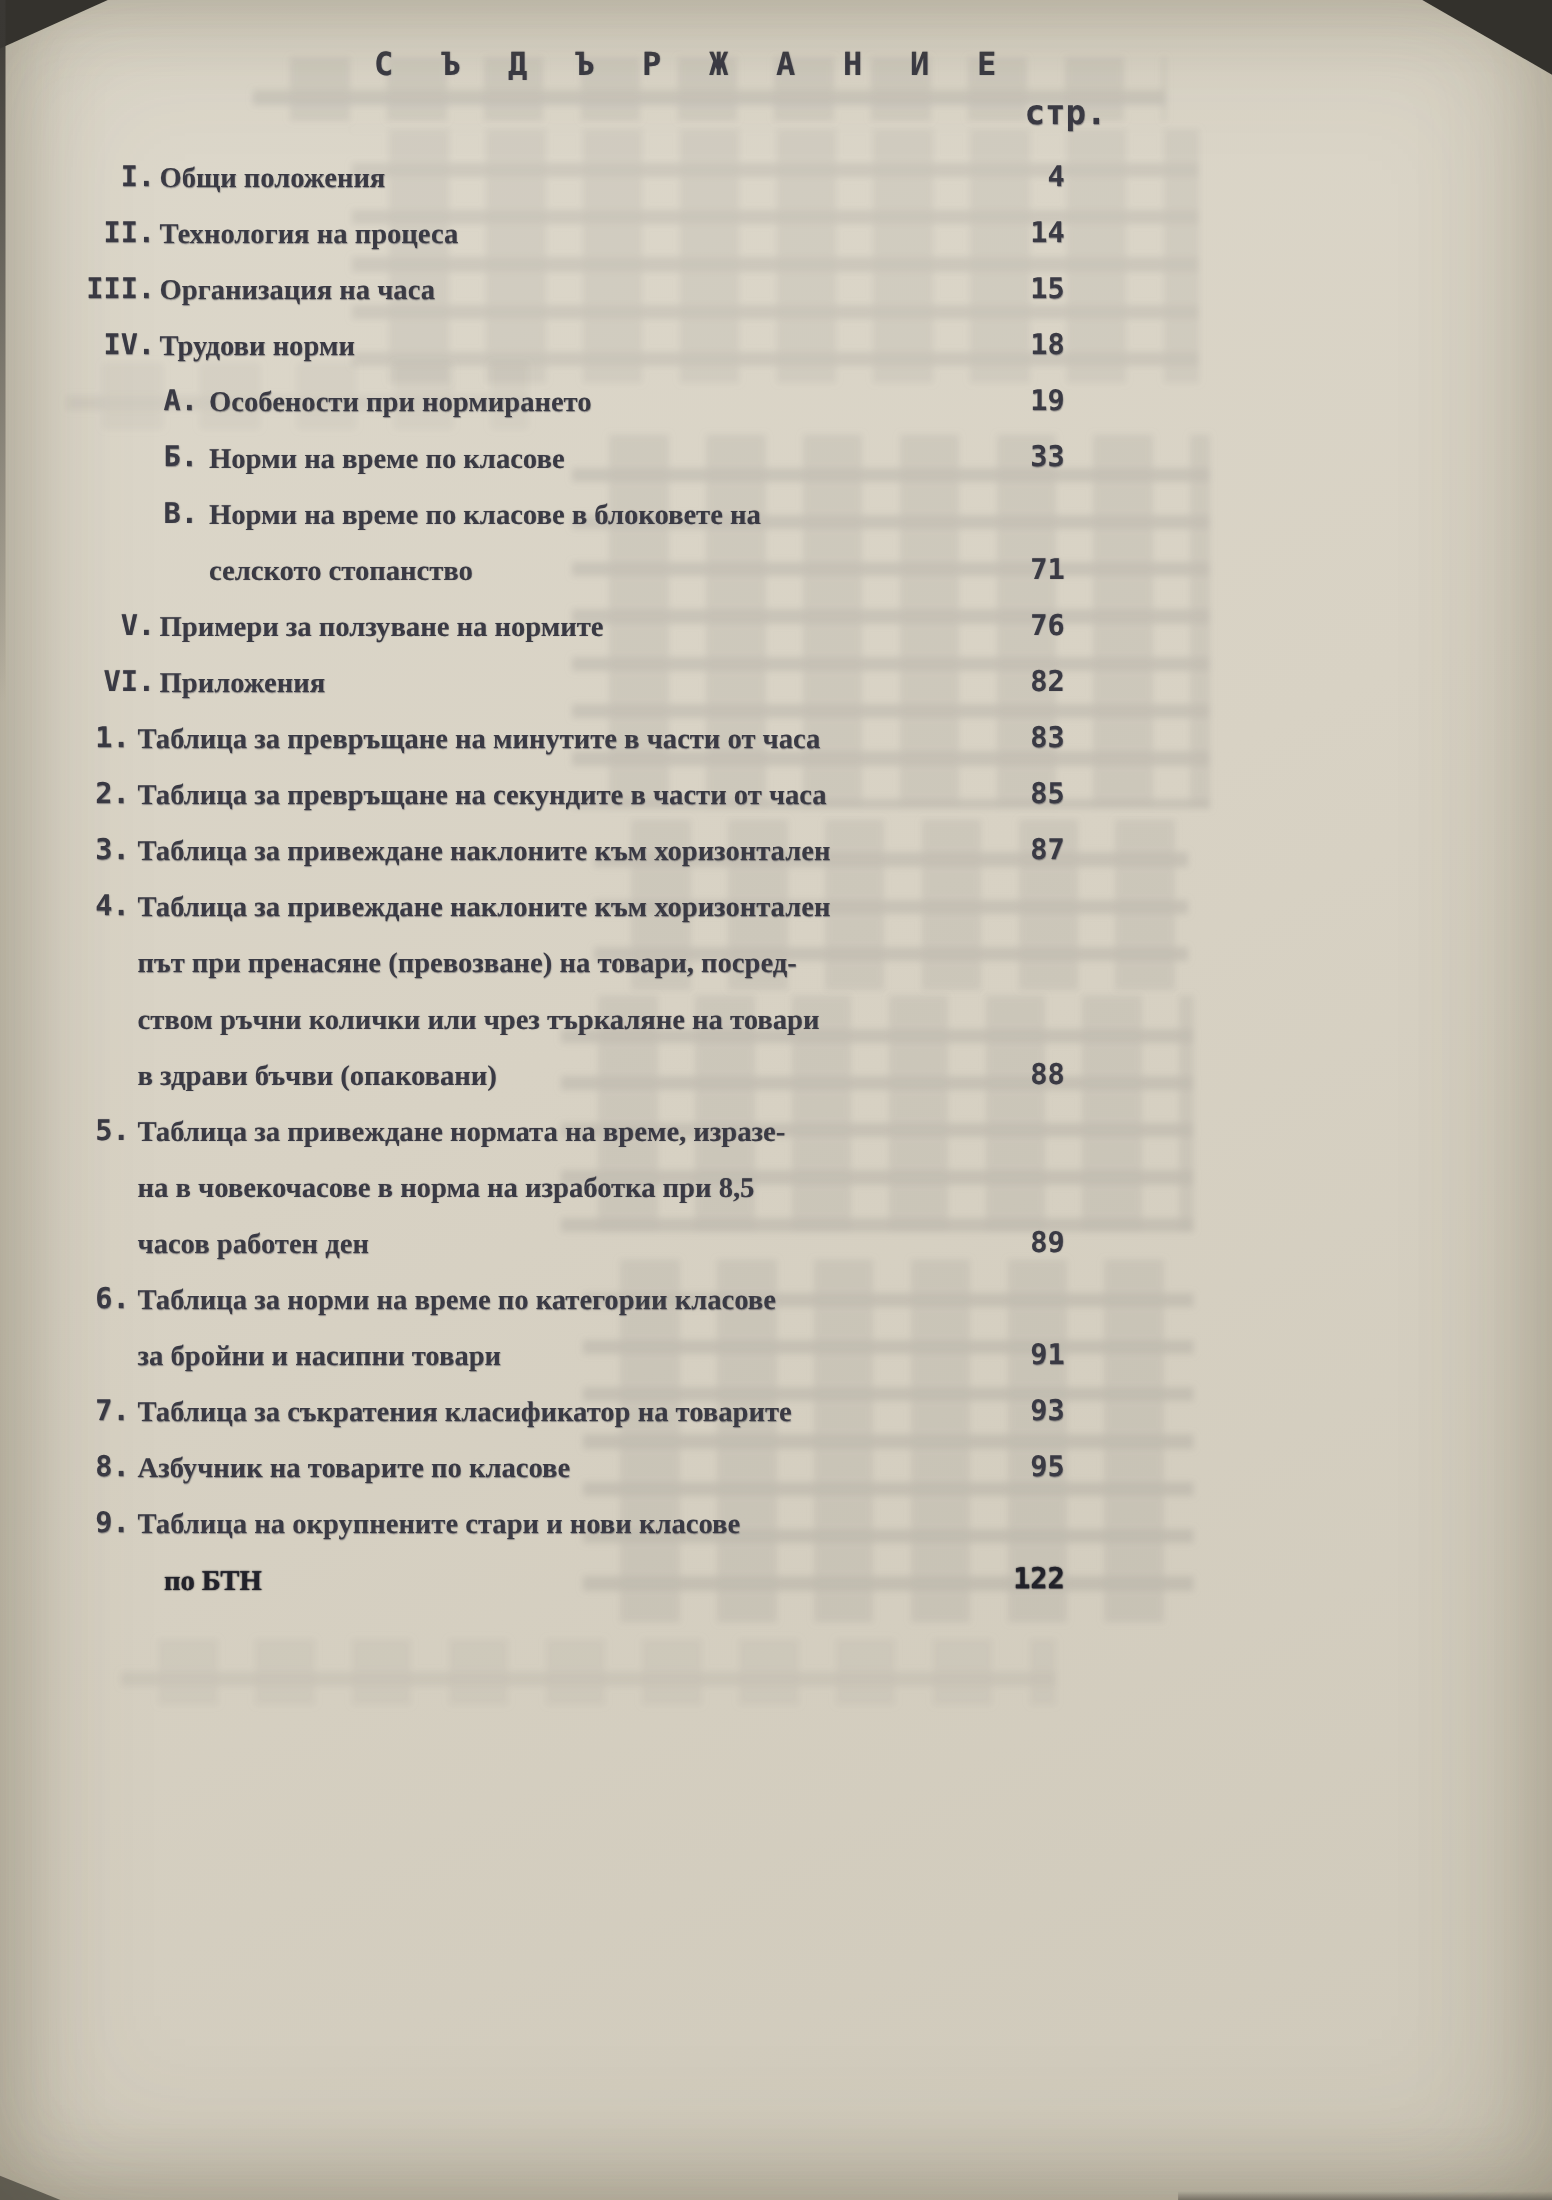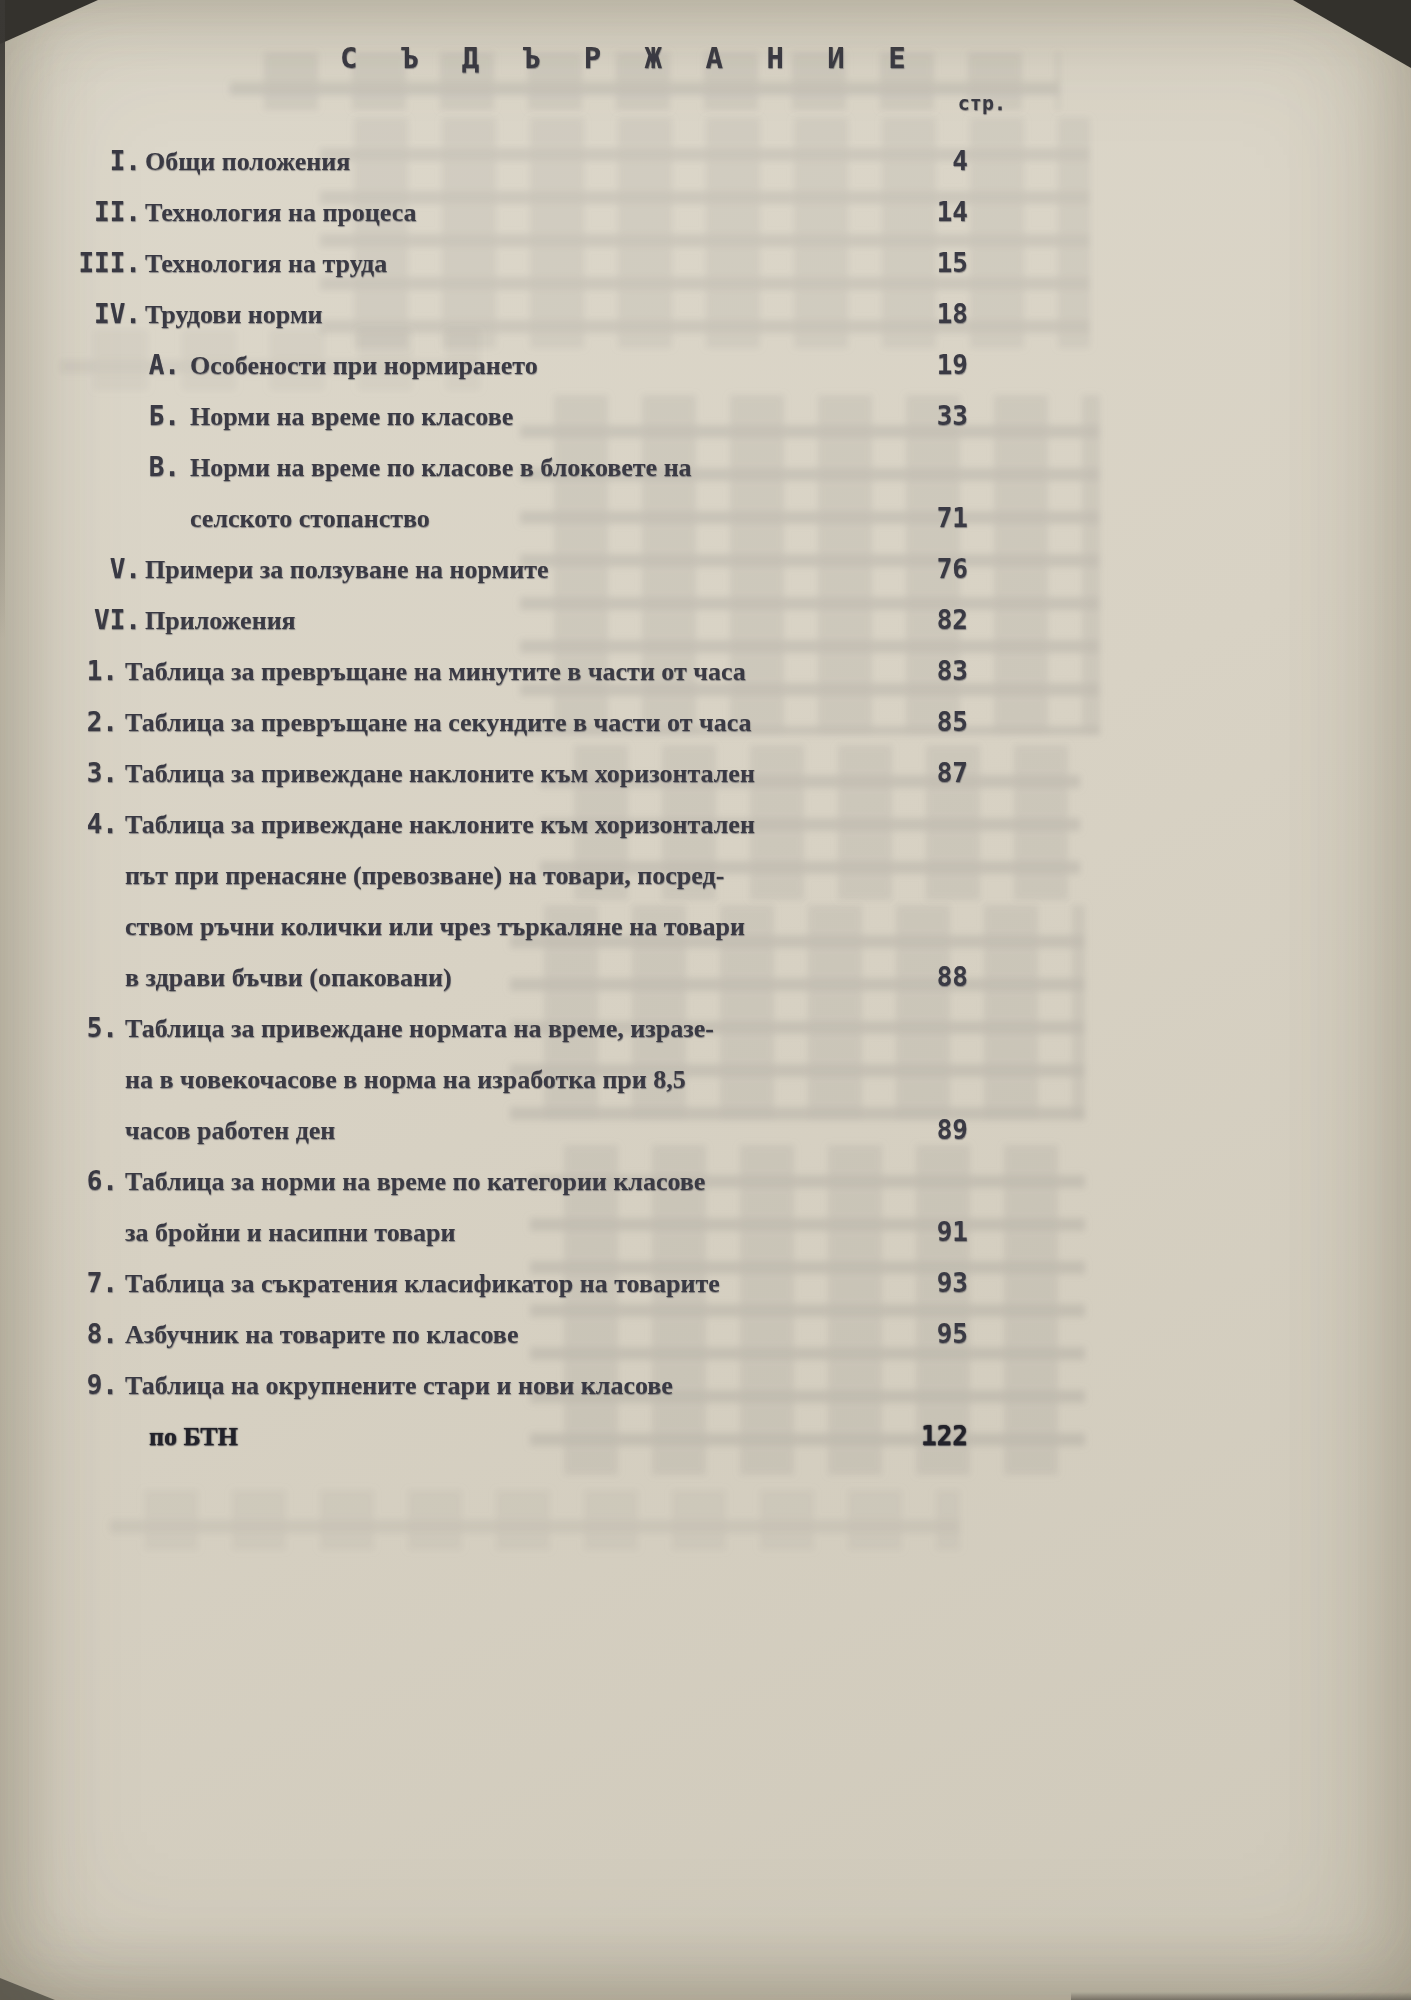--- a/index.html
+++ b/index.html
@@ -56,21 +56,21 @@
     position:relative; z-index:2;
     padding: 40px 443px 0 78px;
     text-shadow: 0.4px 0.6px 1px rgba(55,55,66,.5);
   }
   .title {
     font-size:29px; line-height:36px; letter-spacing:13px;
     margin-left:262px; white-space:pre; font-weight:700;
   }
   .colhdr {
     margin-top:10px; margin-right:-38px;
-    font-size:20px; line-height:34px; text-align:right;
+    font-size:31px; line-height:34px; text-align:right;
   }
   .toc { margin-top:16px; font-size:26px; }
 
   .entry { display:flex; align-items:flex-end; }
   .entry-lines { flex:1 1 auto; min-width:0; }
   .line { display:flex; line-height:51px; white-space:pre; }
   .num  { flex:0 0 auto; display:inline-block; text-align:right; }
   .roman  .num { width:63px;  margin-right:4px; }
   .arabic .num { width:40px;  margin-right:7px; }
   .letter .num { width:102px; margin-right:10px; }
@@ -109,21 +109,21 @@
           <span class="pagenum">4</span>
         </div>
         <div class="entry roman">
           <div class="entry-lines">
             <div class="line"><span class="num">II.</span><span class="text">Технология на процеса</span></div>
           </div>
           <span class="pagenum">14</span>
         </div>
         <div class="entry roman">
           <div class="entry-lines">
-            <div class="line"><span class="num">III.</span><span class="text">Технология на труда</span></div>
+            <div class="line"><span class="num">III.</span><span class="text">Организация на часа</span></div>
           </div>
           <span class="pagenum">15</span>
         </div>
         <div class="entry roman">
           <div class="entry-lines">
             <div class="line"><span class="num">IV.</span><span class="text">Трудови норми</span></div>
           </div>
           <span class="pagenum">18</span>
         </div>
         <div class="entry letter">

